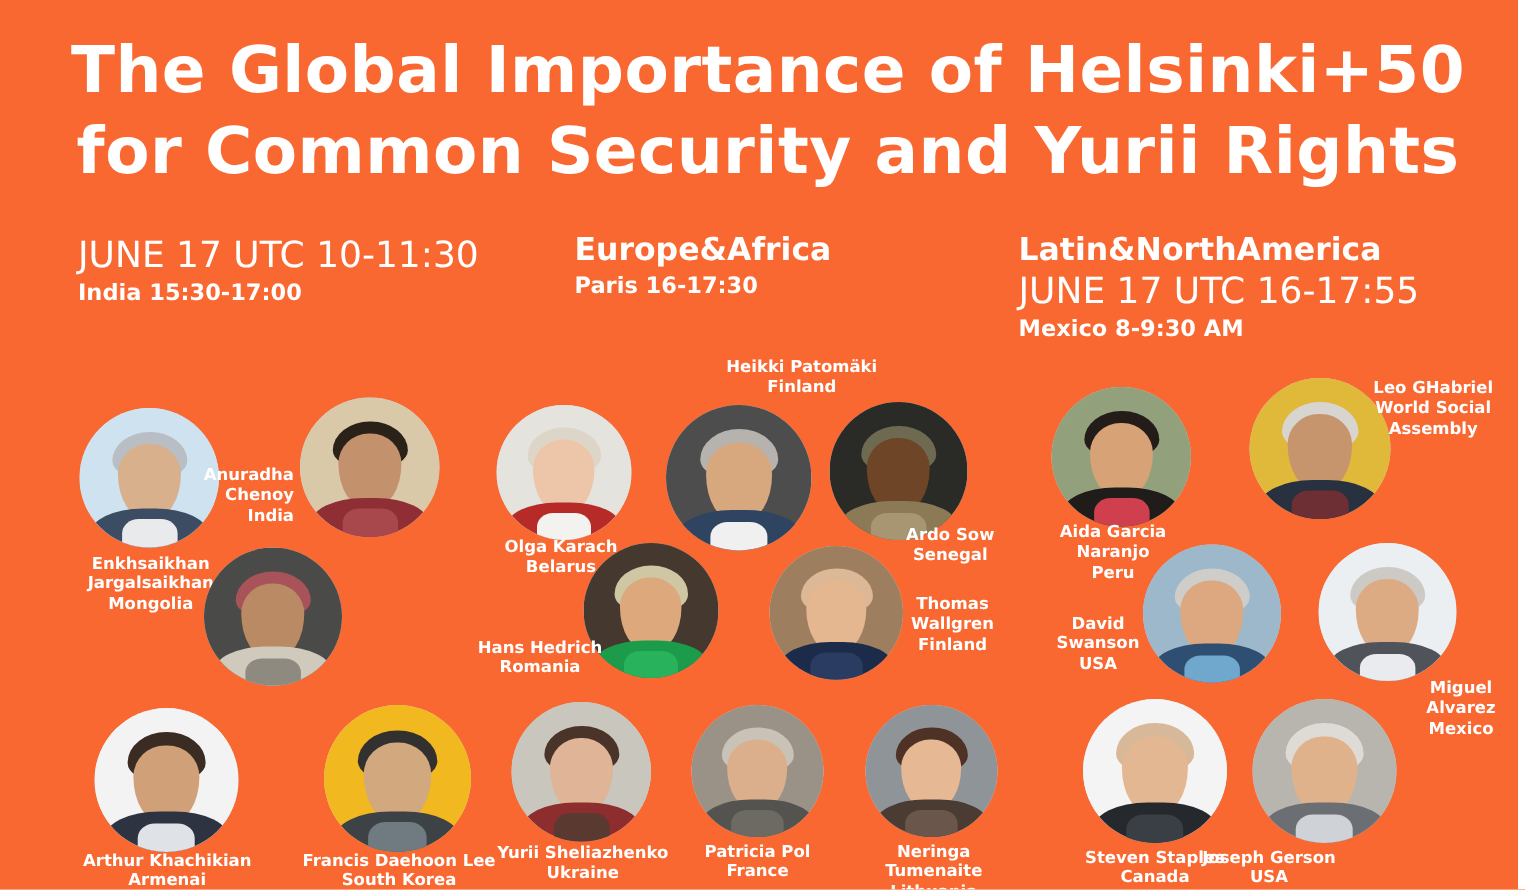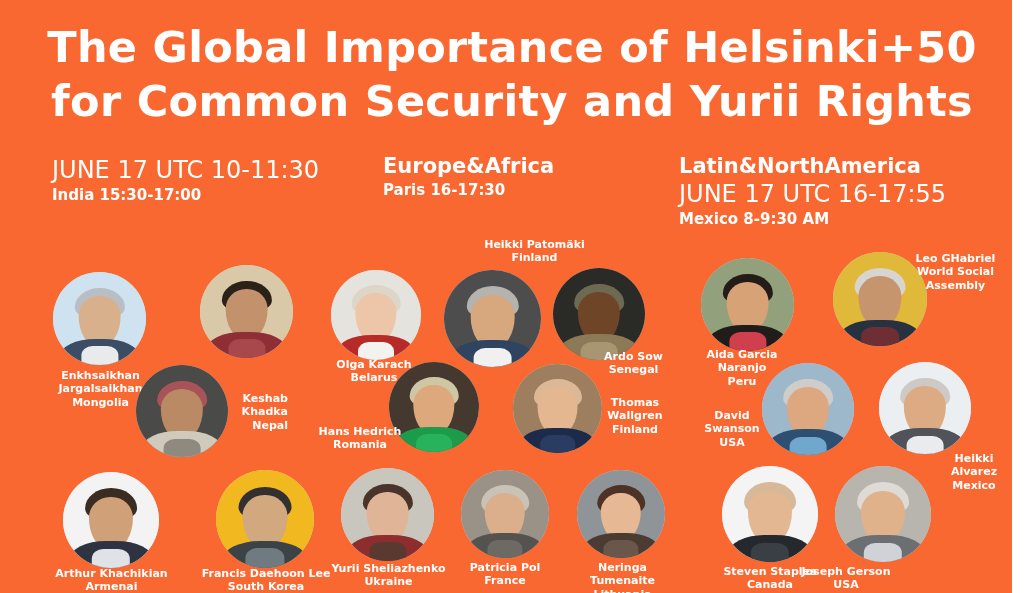--- a/index.html
+++ b/index.html
@@ -167,33 +167,33 @@
 
   <div class="avatar" style="left:200px; top:265px; width:93px; height:93px;">
     <div class="ph">
       <div class="bg" style="background:#d9c9a8"></div>
       <div class="hair" style="background:#2a2119"></div>
       <div class="head" style="background:#c3916b"></div>
       <div class="body" style="background:#8f2f35"></div>
       <div class="shirt" style="background:#a8474c"></div>
     </div>
   </div>
+  <div class="caption right" style="left:128px; top:310px; width:68px;">Anuradha
+Chenoy
+India</div>
 
   <div class="avatar" style="left:136px; top:365px; width:92px; height:92px;">
     <div class="ph">
       <div class="bg" style="background:#4a4a48"></div>
       <div class="hair" style="background:#a8535a"></div>
       <div class="head" style="background:#b98a63"></div>
       <div class="body" style="background:#cfcabb"></div>
       <div class="shirt" style="background:#8e8a80"></div>
     </div>
   </div>
-  <div class="caption right" style="left:224px; top:392px; width:64px;">Keshab
-Khadka
-Nepal</div>
 
   <div class="avatar" style="left:63px; top:472px; width:96px; height:96px;">
     <div class="ph">
       <div class="bg" style="background:#f3f3f3"></div>
       <div class="hair" style="background:#3a2c22"></div>
       <div class="head" style="background:#d0a079"></div>
       <div class="body" style="background:#2d3340"></div>
       <div class="shirt" style="background:#dfe3e8"></div>
     </div>
   </div>
@@ -350,21 +350,21 @@
 
   <div class="avatar" style="left:879px; top:362px; width:92px; height:92px;">
     <div class="ph">
       <div class="bg" style="background:#eceff2"></div>
       <div class="hair" style="background:#cdc9c4"></div>
       <div class="head" style="background:#dcab83"></div>
       <div class="body" style="background:#50535a"></div>
       <div class="shirt" style="background:#e9ebee"></div>
     </div>
   </div>
-  <div class="caption center" style="left:931px; top:452px; width:86px;">Heikki
+  <div class="caption center" style="left:931px; top:452px; width:86px;">Miguel
 Alvarez
 Mexico</div>
 
   <div class="avatar" style="left:722px; top:466px; width:96px; height:96px;">
     <div class="ph">
       <div class="bg" style="background:#f4f4f4"></div>
       <div class="hair" style="background:#d7b99a"></div>
       <div class="head" style="background:#e3b792"></div>
       <div class="body" style="background:#25282c"></div>
       <div class="shirt" style="background:#3a3f45"></div>

